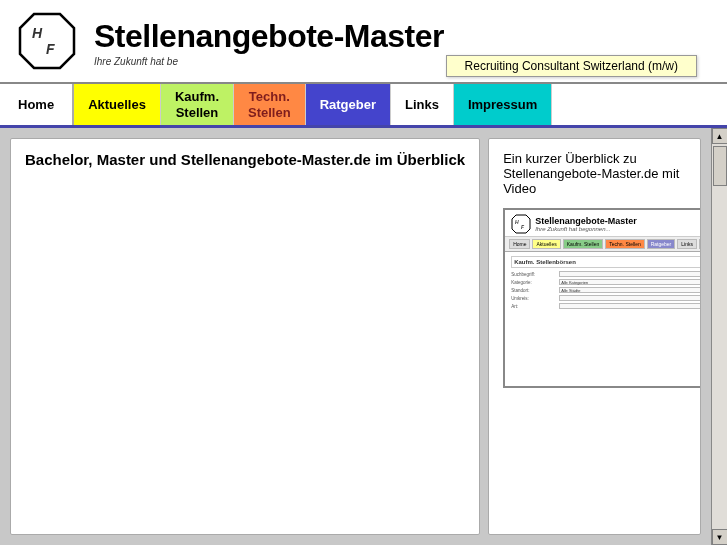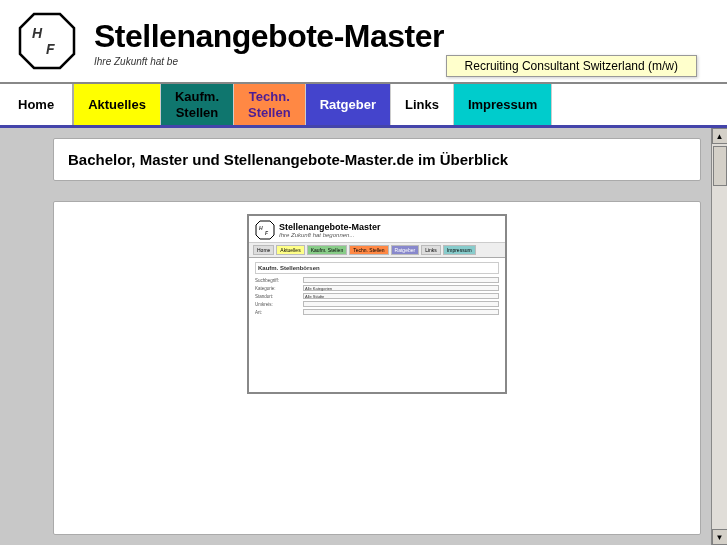--- a/index.html
+++ b/index.html
@@ -98,27 +98,27 @@
       border-right: 2px solid #aaa;
       padding: 0 18px;
     }
 
     .nav-item.aktuelles {
       background: #ffff00;
       color: #000;
     }
 
     .nav-item.kaufm {
-      background: #0f766e;
+      background: #bef264;
       color: #000;
     }
 
     .nav-item.techn {
       background: #ff8844;
-      color: #4c1d95;
+      color: #7f1d1d;
     }
 
     .nav-item.ratgeber {
       background: #4444cc;
       color: #ffffff;
     }
 
     .nav-item.links {
       background: #ffffff;
       color: #000;
@@ -135,25 +135,24 @@
       background: #c8c8c8;
       display: flex;
       gap: 0;
       overflow: hidden;
       position: relative;
     }
 
     .content-area {
       flex: 1;
       display: flex;
-      flex-direction: column;
-      gap: 20px;
+      flex-direction: row;
+      gap: 8px;
       padding: 10px 10px 10px 10px;
       overflow: hidden;
-      margin-left: 43px;
     }
 
     
     .scrollbar-track {
       width: 16px;
       background: #c0c0c0;
       display: flex;
       flex-direction: column;
       align-items: center;
       border-left: 1px solid #888;
@@ -357,20 +356,21 @@
   </nav>
 
   <div class="main-content">
     <div class="content-area">
 
       <div class="title-box">
         <h2>Bachelor, Master und Stellenangebote-Master.de im Überblick</h2>
       </div>
 
       <div class="content-box">
+        <p class="content-description">Ein kurzer Überblick zu Stellenangebote-Master.de mit Video</p>
 
         <div class="mini-browser">
           <div class="mini-browser-inner">
 
             <div class="mini-header">
               <svg class="mini-logo" viewBox="0 0 20 20" xmlns="http://www.w3.org/2000/svg">
                 <polygon points="5,1 15,1 19,5 19,15 15,19 5,19 1,15 1,5" fill="white" stroke="black" stroke-width="1"></polygon>
                 <text x="4" y="10" font-family="Arial" font-size="5" font-weight="bold" fill="#333" font-style="italic">H</text>
                 <text x="10" y="15" font-family="Arial" font-size="5" font-weight="bold" fill="#333" font-style="italic">F</text>
               </svg>

